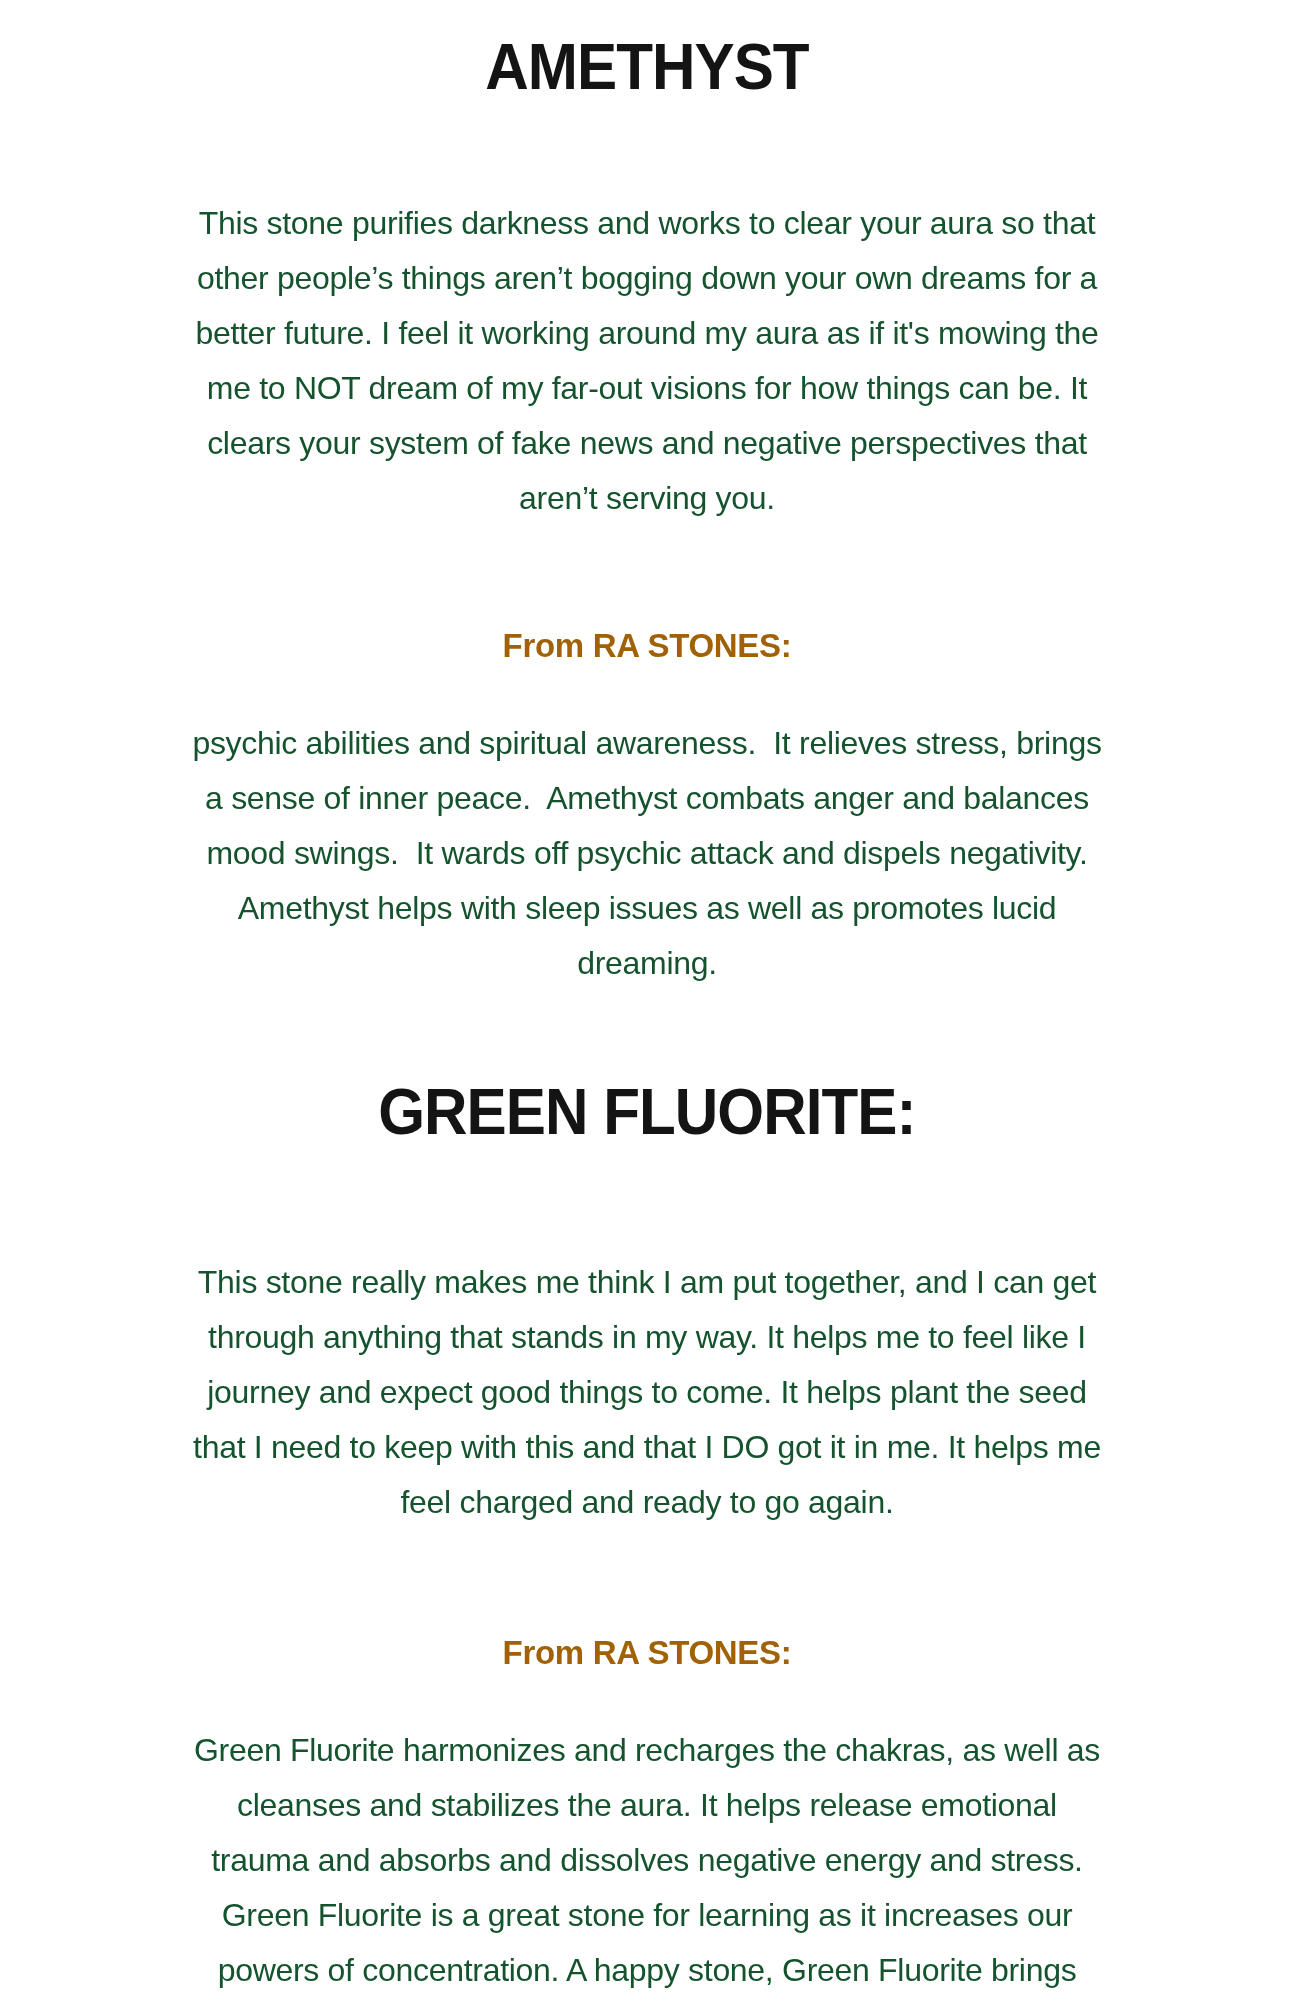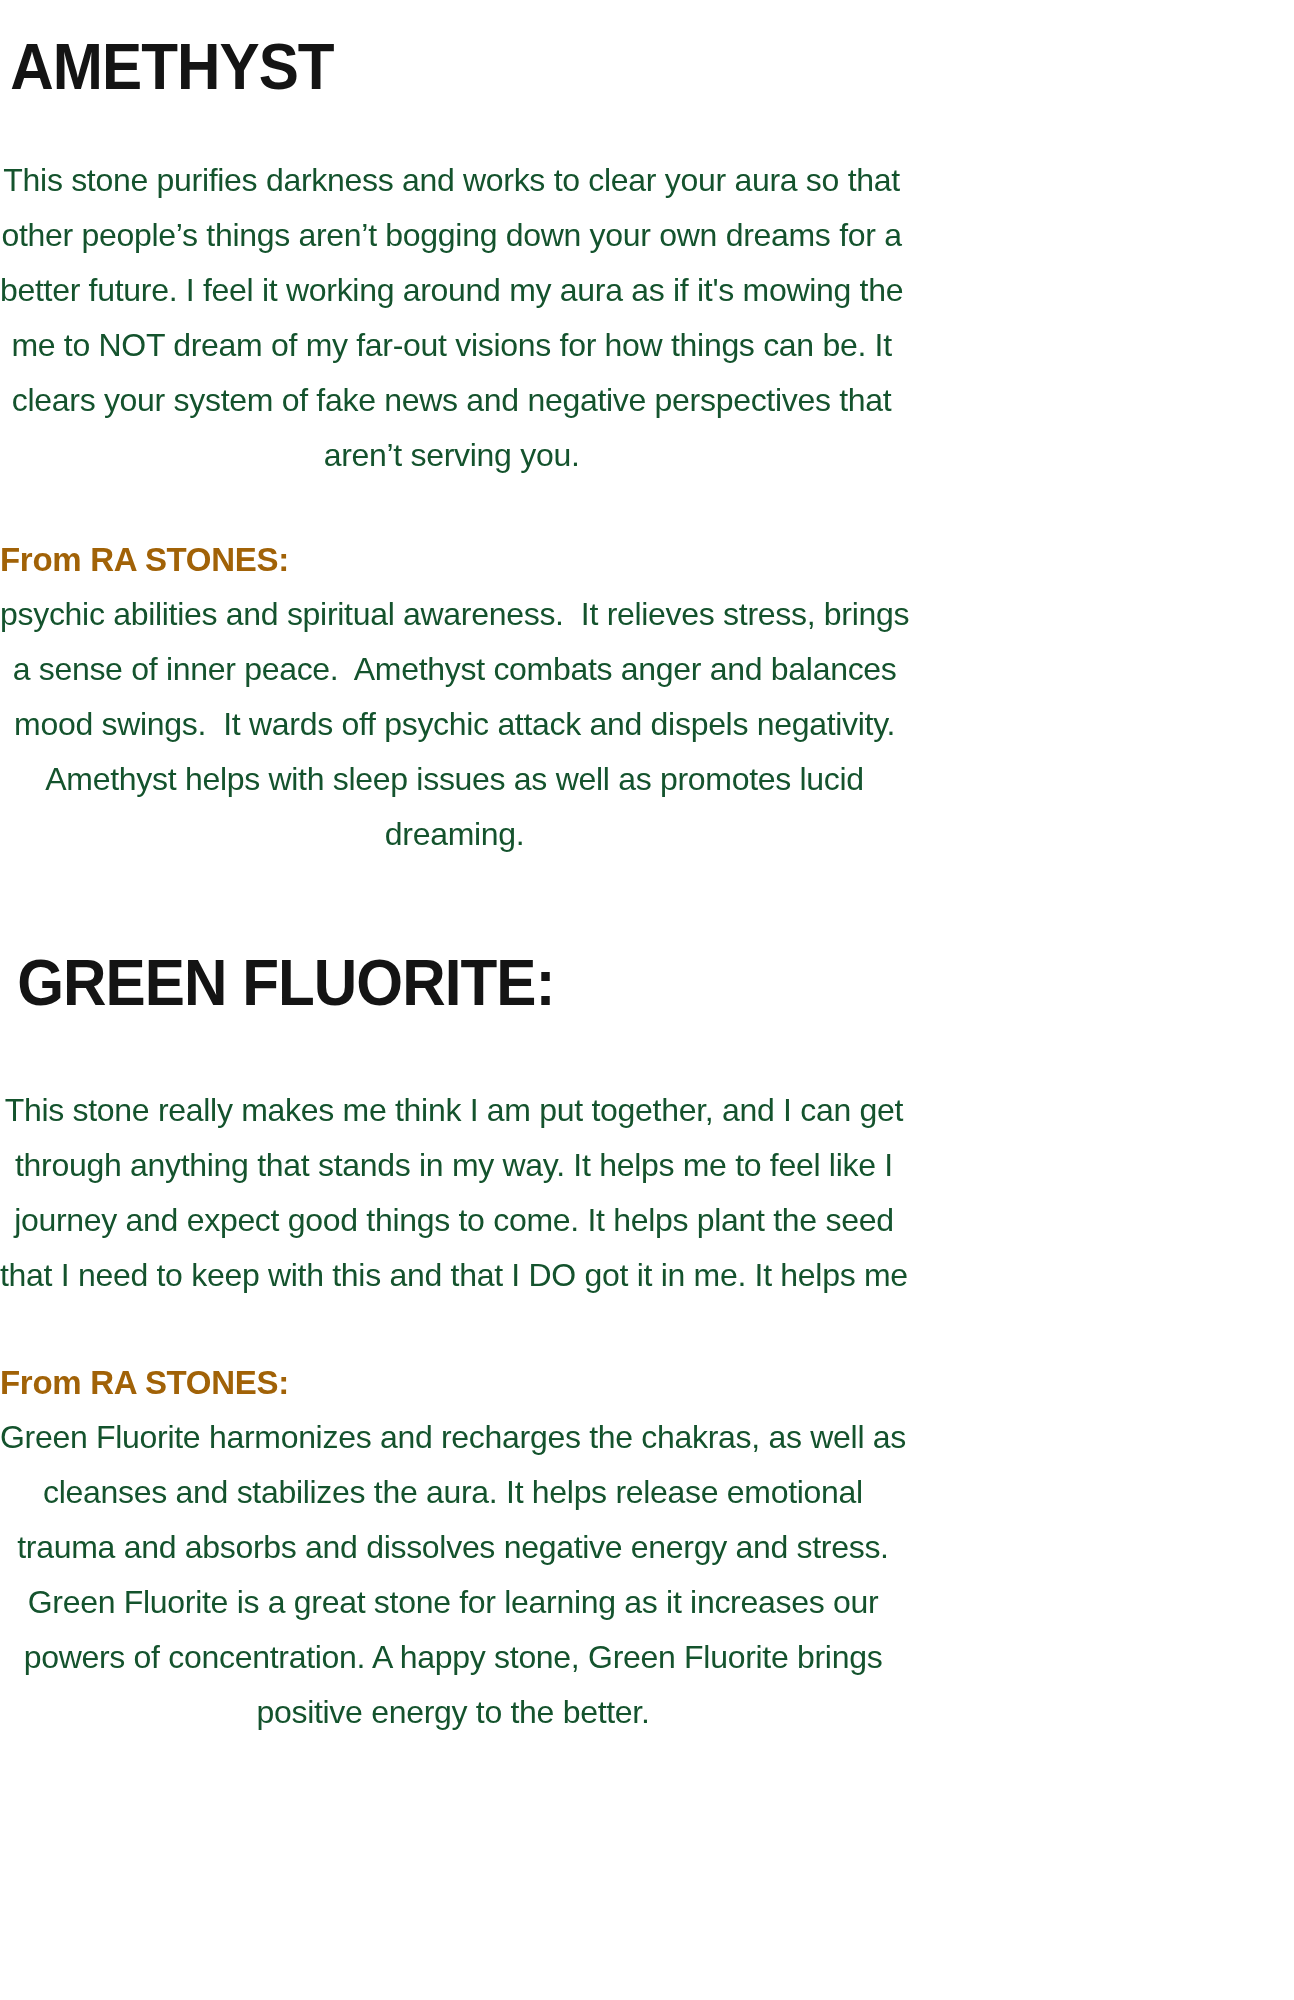--- a/index.html
+++ b/index.html
@@ -19,21 +19,22 @@
     box-sizing: border-box;
     display: flex;
     flex-direction: column;
     align-items: center;
     background: #ffffff;
   }
   .section {
     width: 100%;
     display: flex;
     flex-direction: column;
-    align-items: flex-start;
+    align-items: center;
+    gap: 43px;
   }
   .title {
     margin: 0;
     font-size: 64px;
     line-height: 66px;
     font-weight: 700;
     letter-spacing: -1px;
     color: #141414;
     text-align: center;
     transform: scaleX(0.94);
@@ -95,20 +96,21 @@
       </div>
   </div>
 
   <div class="section section-2">
     <h1 class="title">GREEN FLUORITE:</h1>
     <div class="para intro">
         <div class="text-line">This stone really makes me think I am put together, and I can get</div>
         <div class="text-line">through anything that stands in my way. It helps me to feel like I</div>
         <div class="text-line">journey and expect good things to come. It helps plant the seed</div>
         <div class="text-line">that I need to keep with this and that I DO got it in me. It helps me</div>
+        <div class="text-line">feel charged and ready to go again.</div>
       </div>
     <h2 class="subheading">From RA STONES:</h2>
     <div class="para detail">
         <div class="text-line">Green Fluorite harmonizes and recharges the chakras, as well as</div>
         <div class="text-line">cleanses and stabilizes the aura. It helps release emotional</div>
         <div class="text-line">trauma and absorbs and dissolves negative energy and stress.</div>
         <div class="text-line">Green Fluorite is a great stone for learning as it increases our</div>
         <div class="text-line">powers of concentration. A happy stone, Green Fluorite brings</div>
         <div class="text-line">positive energy to the better.</div>
       </div>

